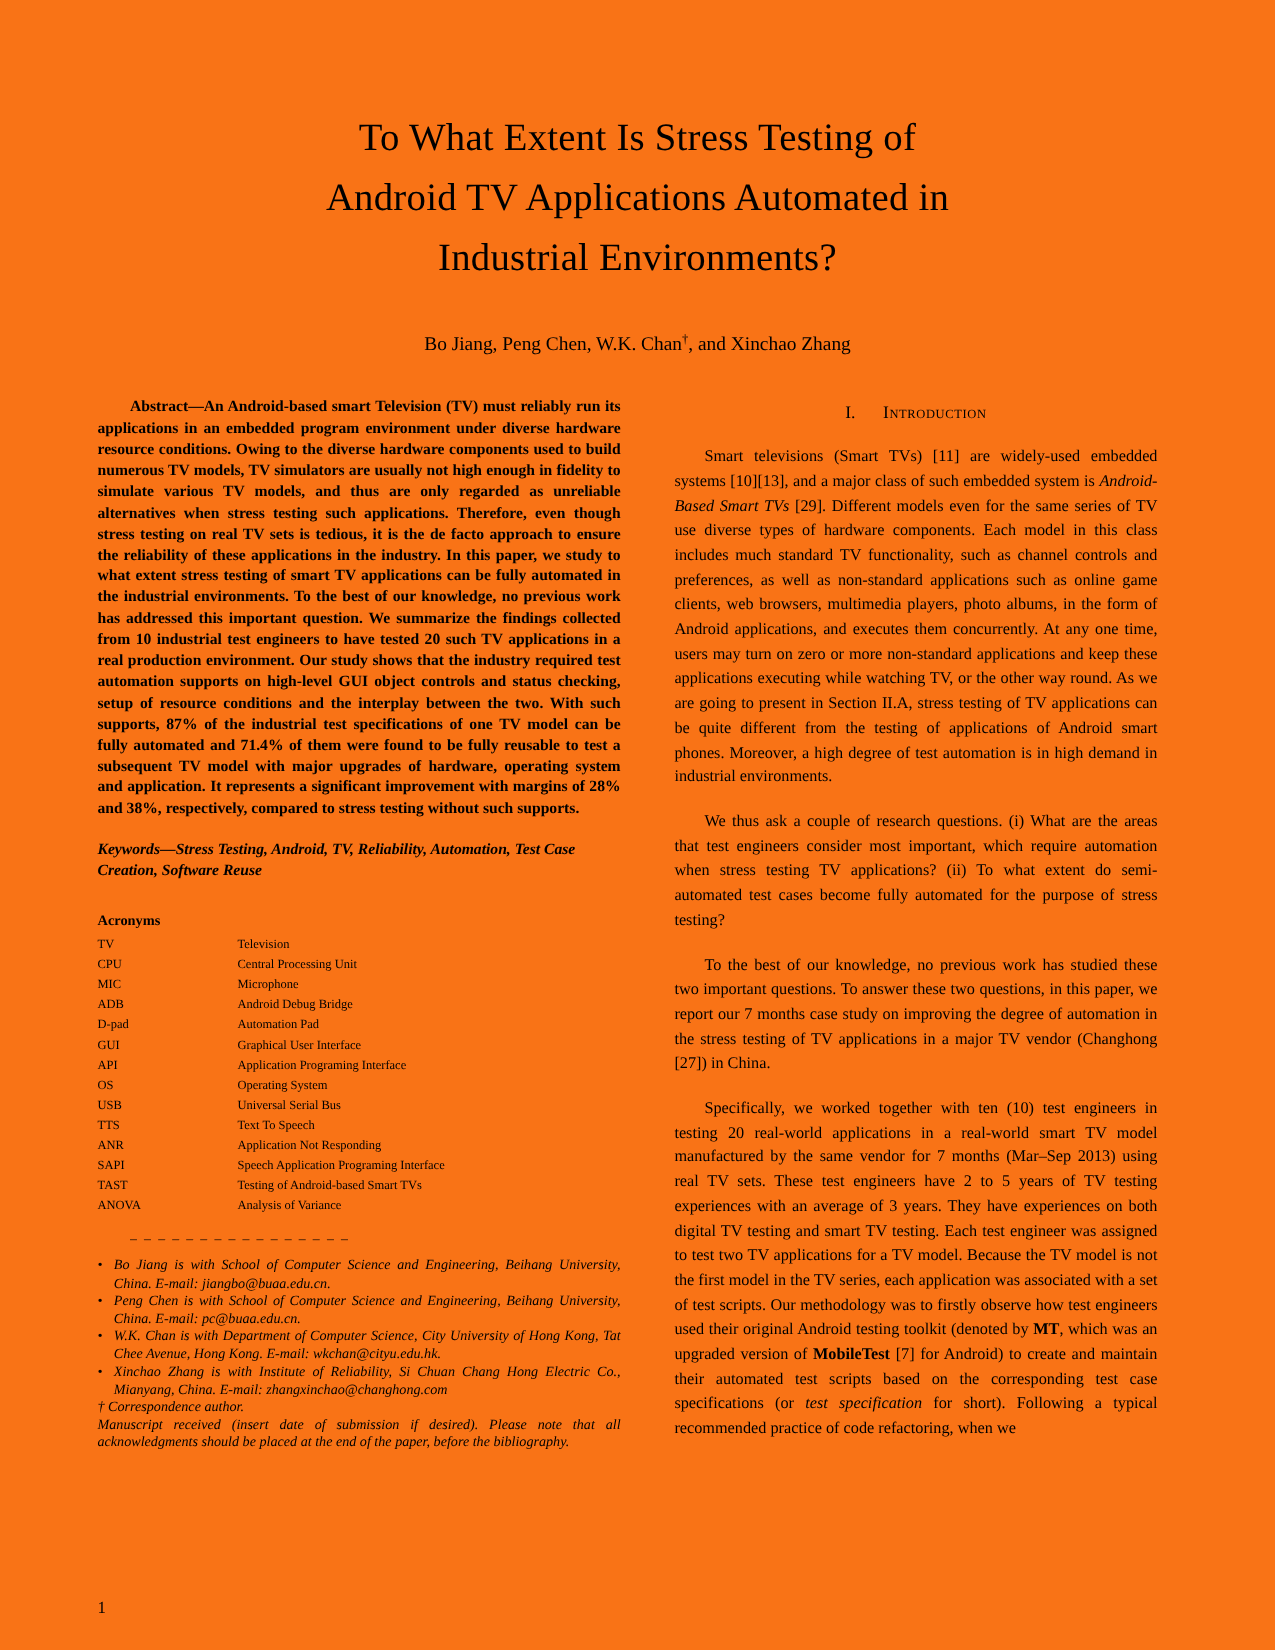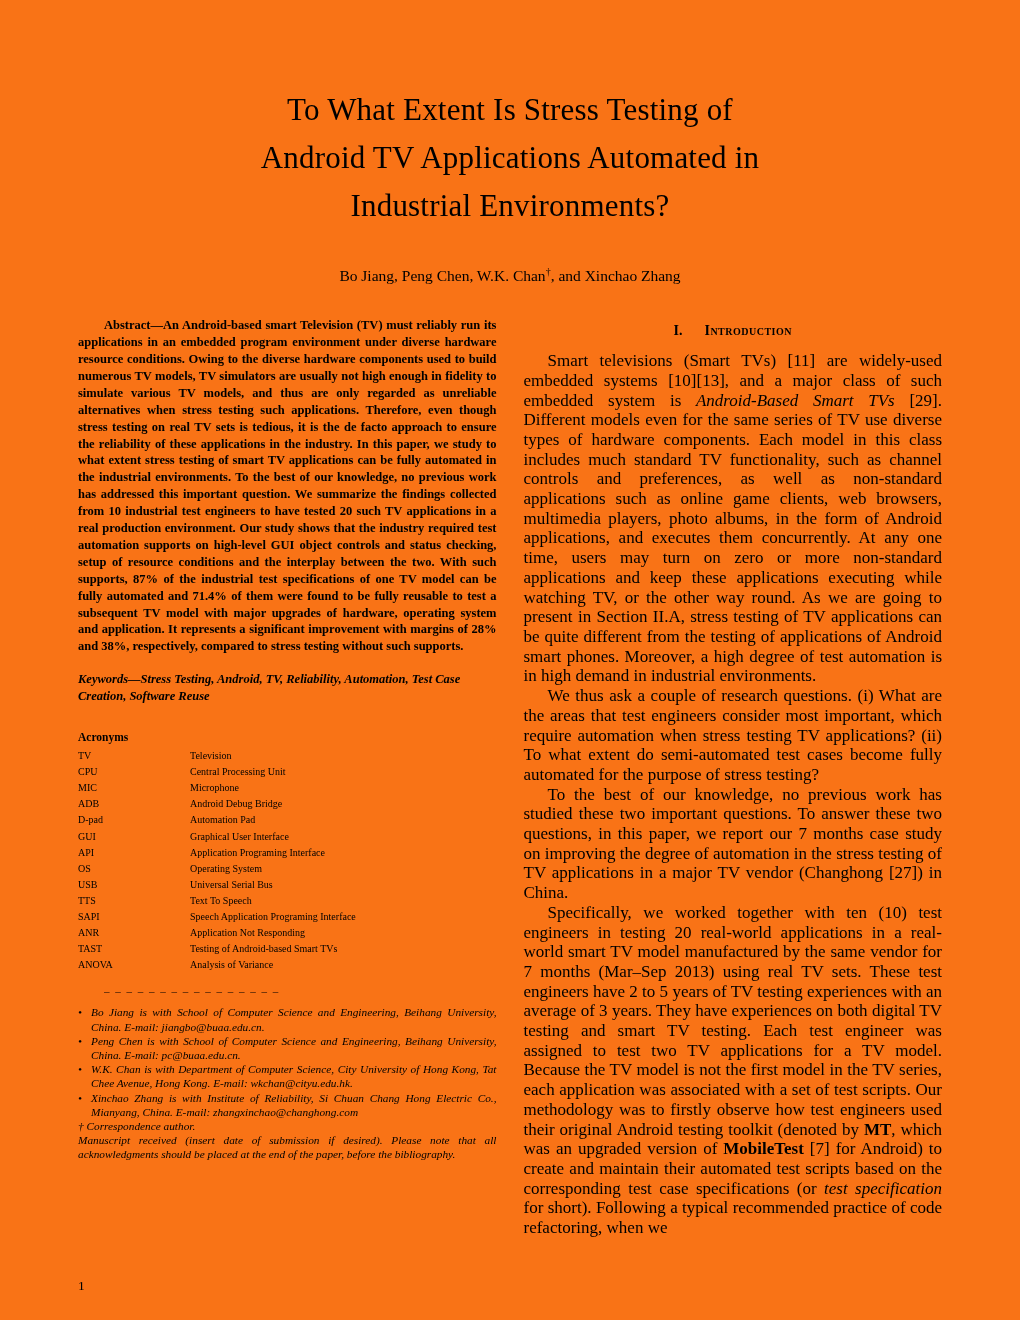--- a/index.html
+++ b/index.html
@@ -76,28 +76,28 @@
   }
   .fn-item { display: flex; text-align: justify; margin: 0; }
   .fn-bullet { flex: none; width: 13px; }
   .fn-text { flex: 1; }
   .fn-plain { margin: 0; text-align: justify; }
 
   
   .section-heading {
     margin: 6px 0 12px 0;
     font-size: 14px;
-    font-weight: 700;
+    font-weight: 400;
     text-align: center;
   }
   .sec-num { margin-right: 22px; }
   .sec-title { font-variant: small-caps; letter-spacing: 0.5px; }
   .body-para {
-    margin: 0;
-    font-size: 17px;
+    margin: 16px;
+    font-size: 13px;
     line-height: 19.7px;
     text-align: justify;
     text-indent: 24px;
   }
   .page-num {
     position: absolute;
     left: 78px;
     bottom: 26px;
     font-size: 13.5px;
   }
@@ -159,26 +159,26 @@
           </div>
         <div class="acr-row">
             <span class="acr-abbr">USB</span>
             <span class="acr-def">Universal Serial Bus</span>
           </div>
         <div class="acr-row">
             <span class="acr-abbr">TTS</span>
             <span class="acr-def">Text To Speech</span>
           </div>
         <div class="acr-row">
+            <span class="acr-abbr">ANR</span>
+            <span class="acr-def">Application Not Responding</span>
+          </div>
+        <div class="acr-row">
             <span class="acr-abbr">SAPI</span>
             <span class="acr-def">Speech Application Programing Interface</span>
-          </div>
-        <div class="acr-row">
-            <span class="acr-abbr">ANR</span>
-            <span class="acr-def">Application Not Responding</span>
           </div>
         <div class="acr-row">
             <span class="acr-abbr">TAST</span>
             <span class="acr-def">Testing of Android-based Smart TVs</span>
           </div>
         <div class="acr-row">
             <span class="acr-abbr">ANOVA</span>
             <span class="acr-def">Analysis of Variance</span>
           </div>
       </div>

